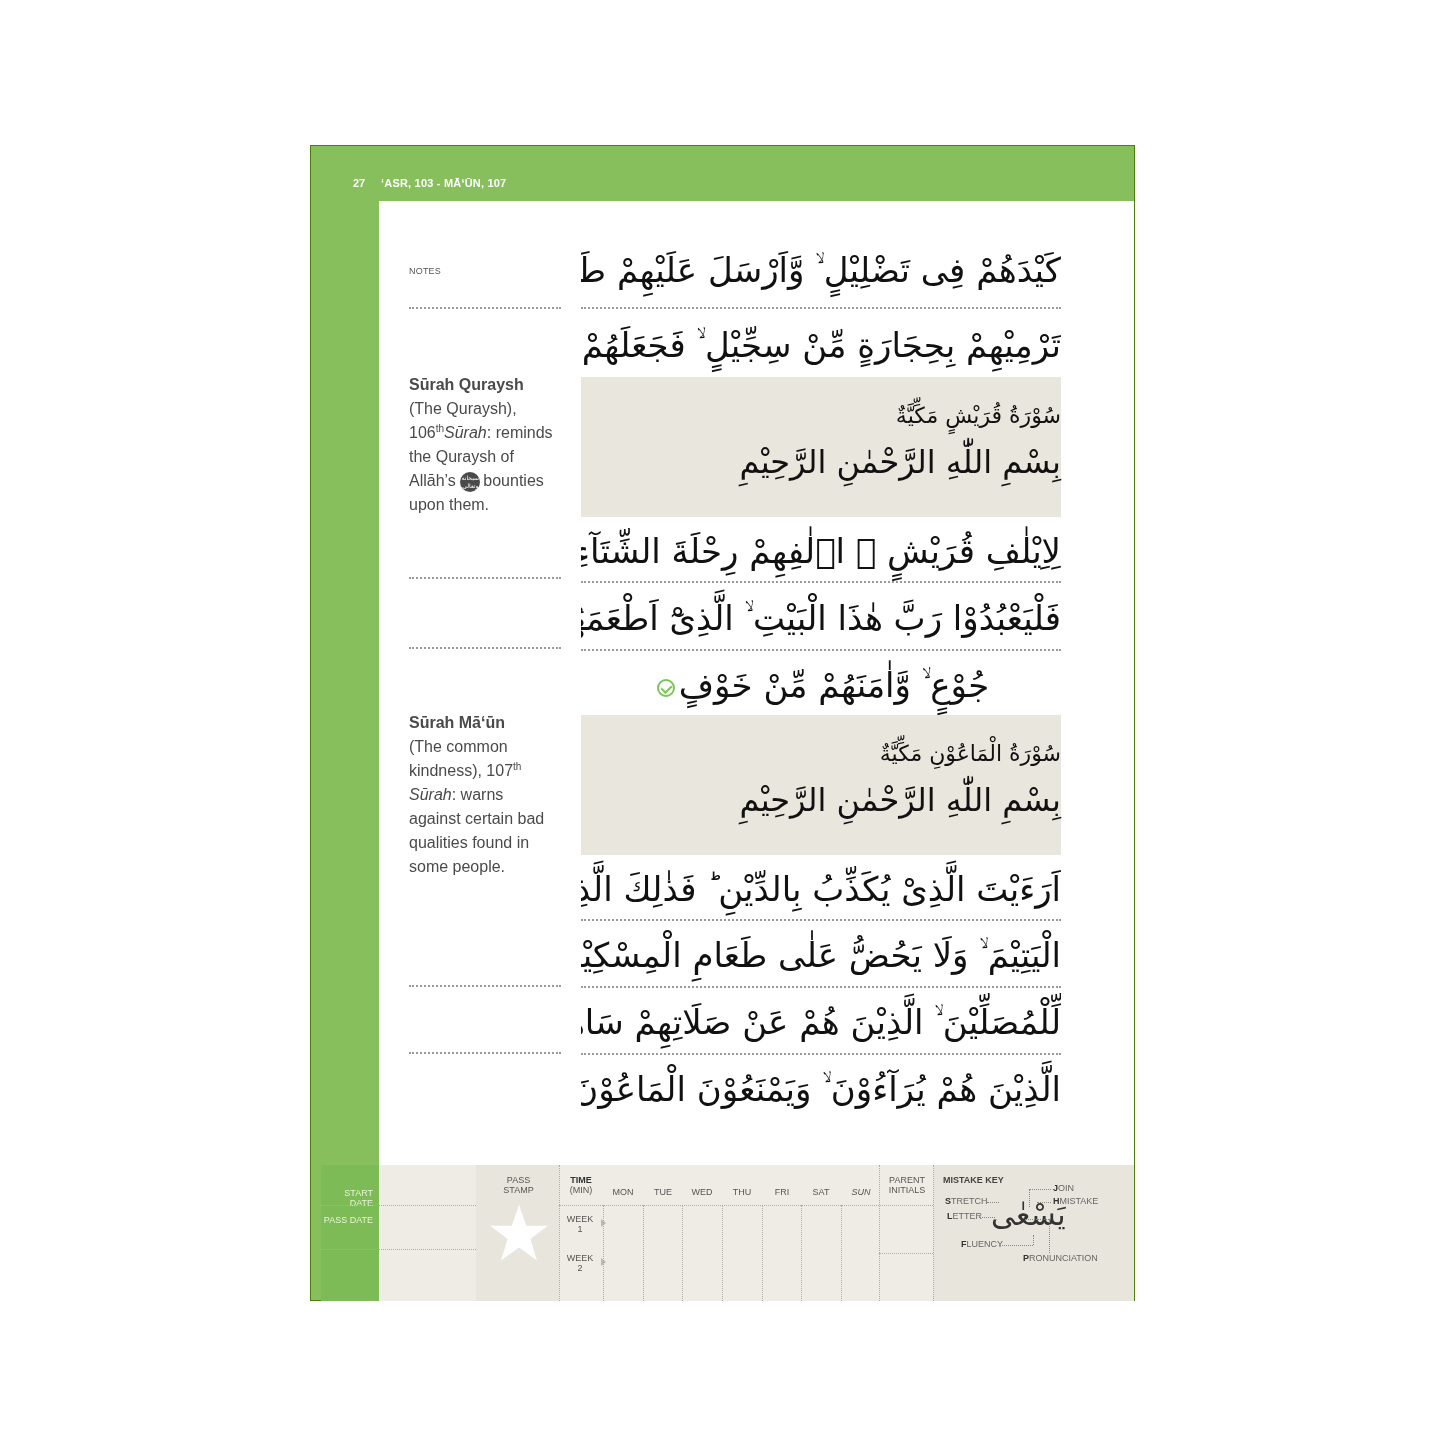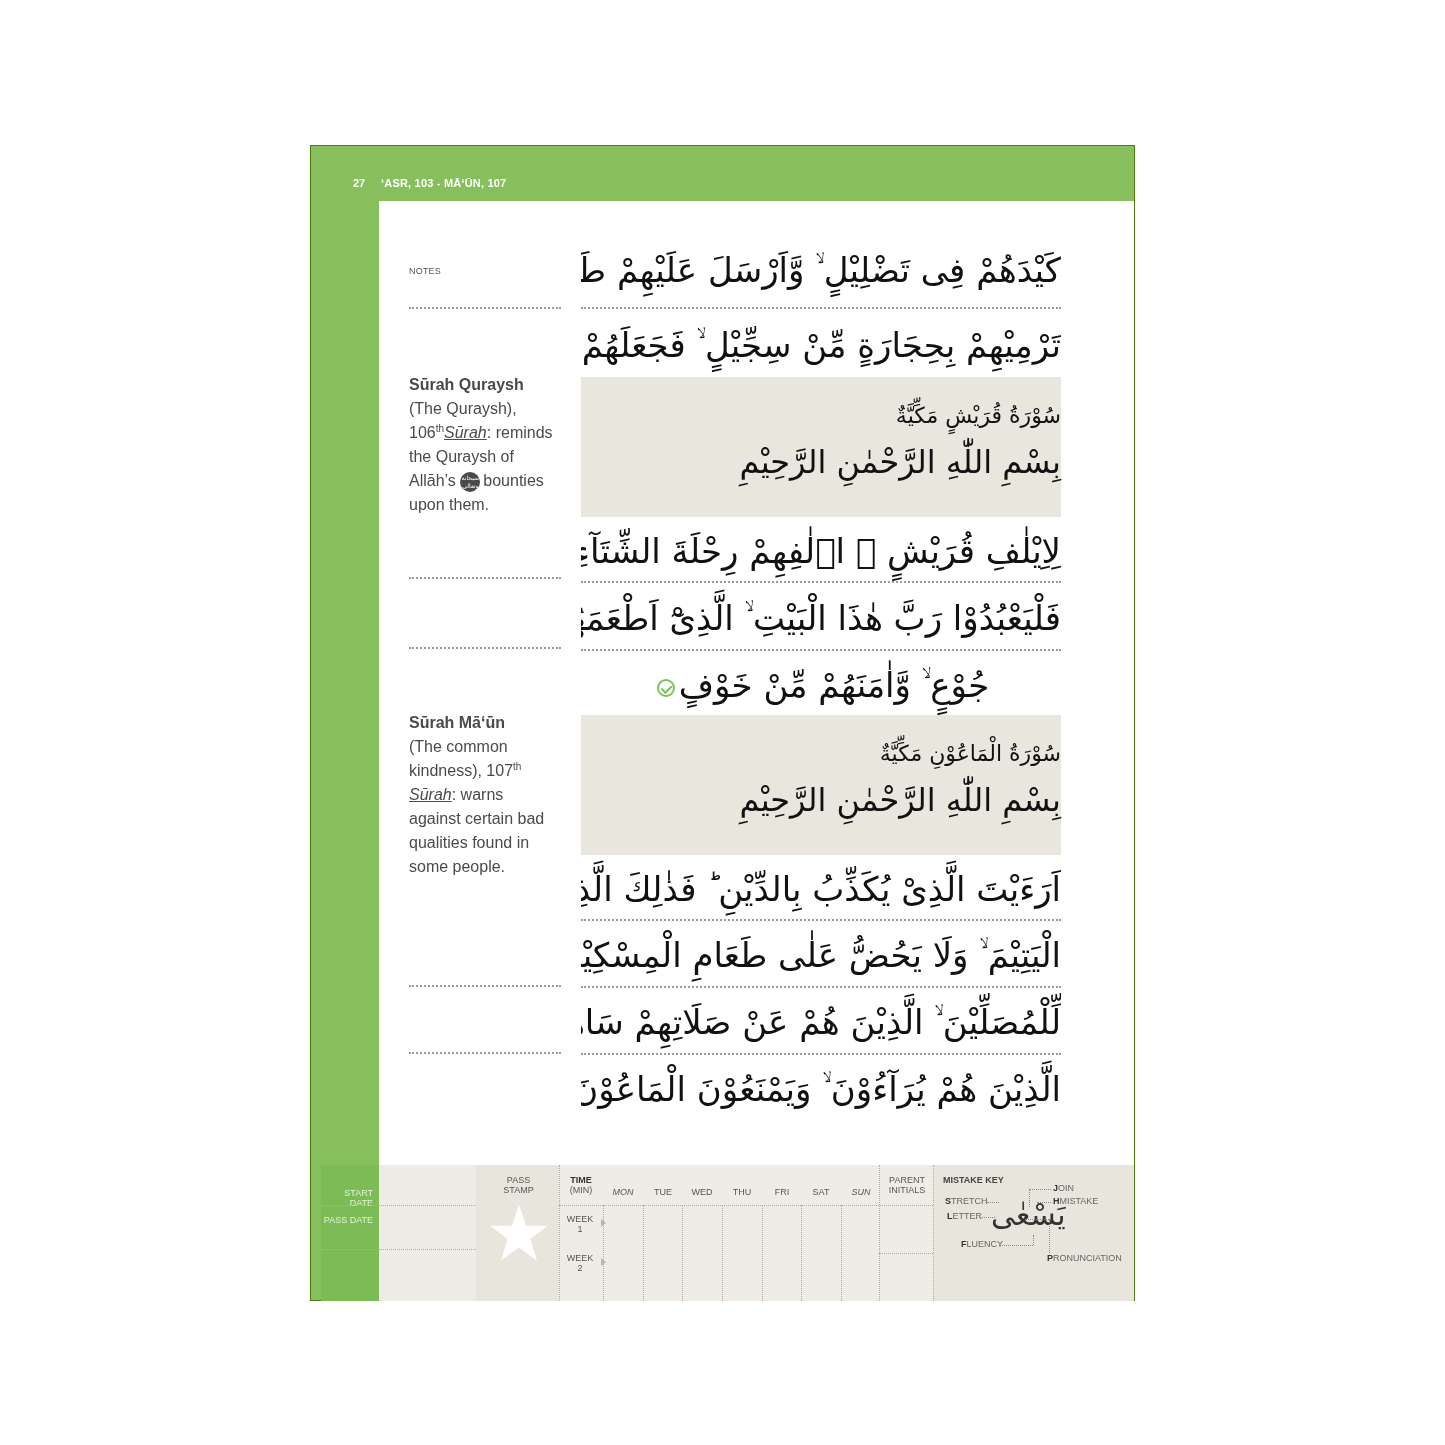--- a/index.html
+++ b/index.html
@@ -31,21 +31,21 @@
     }
     .notes-rule {
       position: absolute; left: 98px; width: 152px; height: 0;
       border-top: 2px dotted #9a9a9a;
     }
     .surah-note {
       position: absolute; left: 98px; width: 150px; font-size: 16px; line-height: 24px; color: #4a4a4a;
     }
     .surah-note .note-title { font-weight: bold; display: block; }
     .surah-note sup { font-size: 10px; line-height: 0; }
-    .surah-note em { font-style: italic; text-decoration: underline; }
+    .surah-note em { font-style: italic; }
     .swt-badge {
       display: inline-block; width: 20px; height: 20px; border-radius: 50%;
       background: #4a4a4a; color: #fff; font-size: 6px; line-height: 8px; text-align: center;
       vertical-align: middle; padding-top: 2px; margin-right: 3px;
     }
 
     
     .arabic-col { position: absolute; left: 270px; top: 95px; width: 480px; }
     .ayah-line {
       position: absolute; left: 0; width: 480px; height: 68px;
@@ -210,21 +210,21 @@
       <b>TIME</b><br>
       <span>(MIN)</span>
     </div>
     <div class="week-label" style="left:244px;top:49px;">WEEK 1</div>
     <div class="week-arrow" style="left:280px;top:54px;"></div>
     <div class="week-label" style="left:244px;top:88px;">WEEK 2</div>
     <div class="week-arrow" style="left:280px;top:93px;"></div>
 
     <div class="dotted-h" style="left:238px;top:40px;width:374px;"></div>
 
-    <div class="f-label" style="left:282px;top:22px;width:40px;font-style:italic;">MON</div>
+    <div class="f-label" style="left:282px;top:22px;width:40px;">MON</div>
     <div class="f-label" style="left:322px;top:22px;width:40px;">TUE</div>
     <div class="f-label" style="left:361px;top:22px;width:40px;">WED</div>
     <div class="f-label" style="left:401px;top:22px;width:40px;">THU</div>
     <div class="f-label" style="left:441px;top:22px;width:40px;">FRI</div>
     <div class="f-label" style="left:480px;top:22px;width:40px;">SAT</div>
     <div class="f-label" style="left:520px;top:22px;width:40px;font-style:italic;">SUN</div>
 
     <div class="dotted-v" style="left:282px;top:40px;height:96px;"></div>
     <div class="dotted-v" style="left:322px;top:40px;height:96px;"></div>
     <div class="dotted-v" style="left:361px;top:40px;height:96px;"></div>
@@ -242,21 +242,21 @@
 
     <div class="mistake-key">
       <div class="dotted-v" style="left:0;top:0;height:136px;"></div>
       <div class="mk-title">MISTAKE KEY</div>
       <div class="mk-glyph">يَسْعٰى</div>
       <div class="mk-item" style="left:120px;top:18px;"><b>J</b><span>OIN</span></div>
       <div class="mk-item" style="left:12px;top:31px;"><b>S</b><span>TRETCH</span></div>
       <div class="mk-item" style="left:120px;top:31px;"><b>H</b><span>MISTAKE</span></div>
       <div class="mk-item" style="left:14px;top:46px;"><b>L</b><span>ETTER</span></div>
       <div class="mk-item" style="left:28px;top:74px;"><b>F</b><span>LUENCY</span></div>
-      <div class="mk-item" style="left:90px;top:88px;margin-left:24px;"><b>P</b><span>RONUNCIATION</span></div>
+      <div class="mk-item" style="left:90px;top:88px;"><b>P</b><span>RONUNCIATION</span></div>
       <div class="mk-dots-h" style="left:54px;top:37px;width:12px;"></div>
       <div class="mk-dots-h" style="left:46px;top:52px;width:16px;"></div>
       <div class="mk-dots-h" style="left:96px;top:24px;width:22px;"></div>
       <div class="mk-dots-v" style="left:96px;top:24px;height:18px;"></div>
       <div class="mk-dots-h" style="left:104px;top:37px;width:14px;"></div>
       <div class="mk-dots-h" style="left:92px;top:54px;width:24px;"></div>
       <div class="mk-dots-v" style="left:116px;top:54px;height:34px;"></div>
       <div class="mk-dots-h" style="left:66px;top:80px;width:34px;"></div>
       <div class="mk-dots-v" style="left:100px;top:70px;height:10px;"></div>
     </div>

